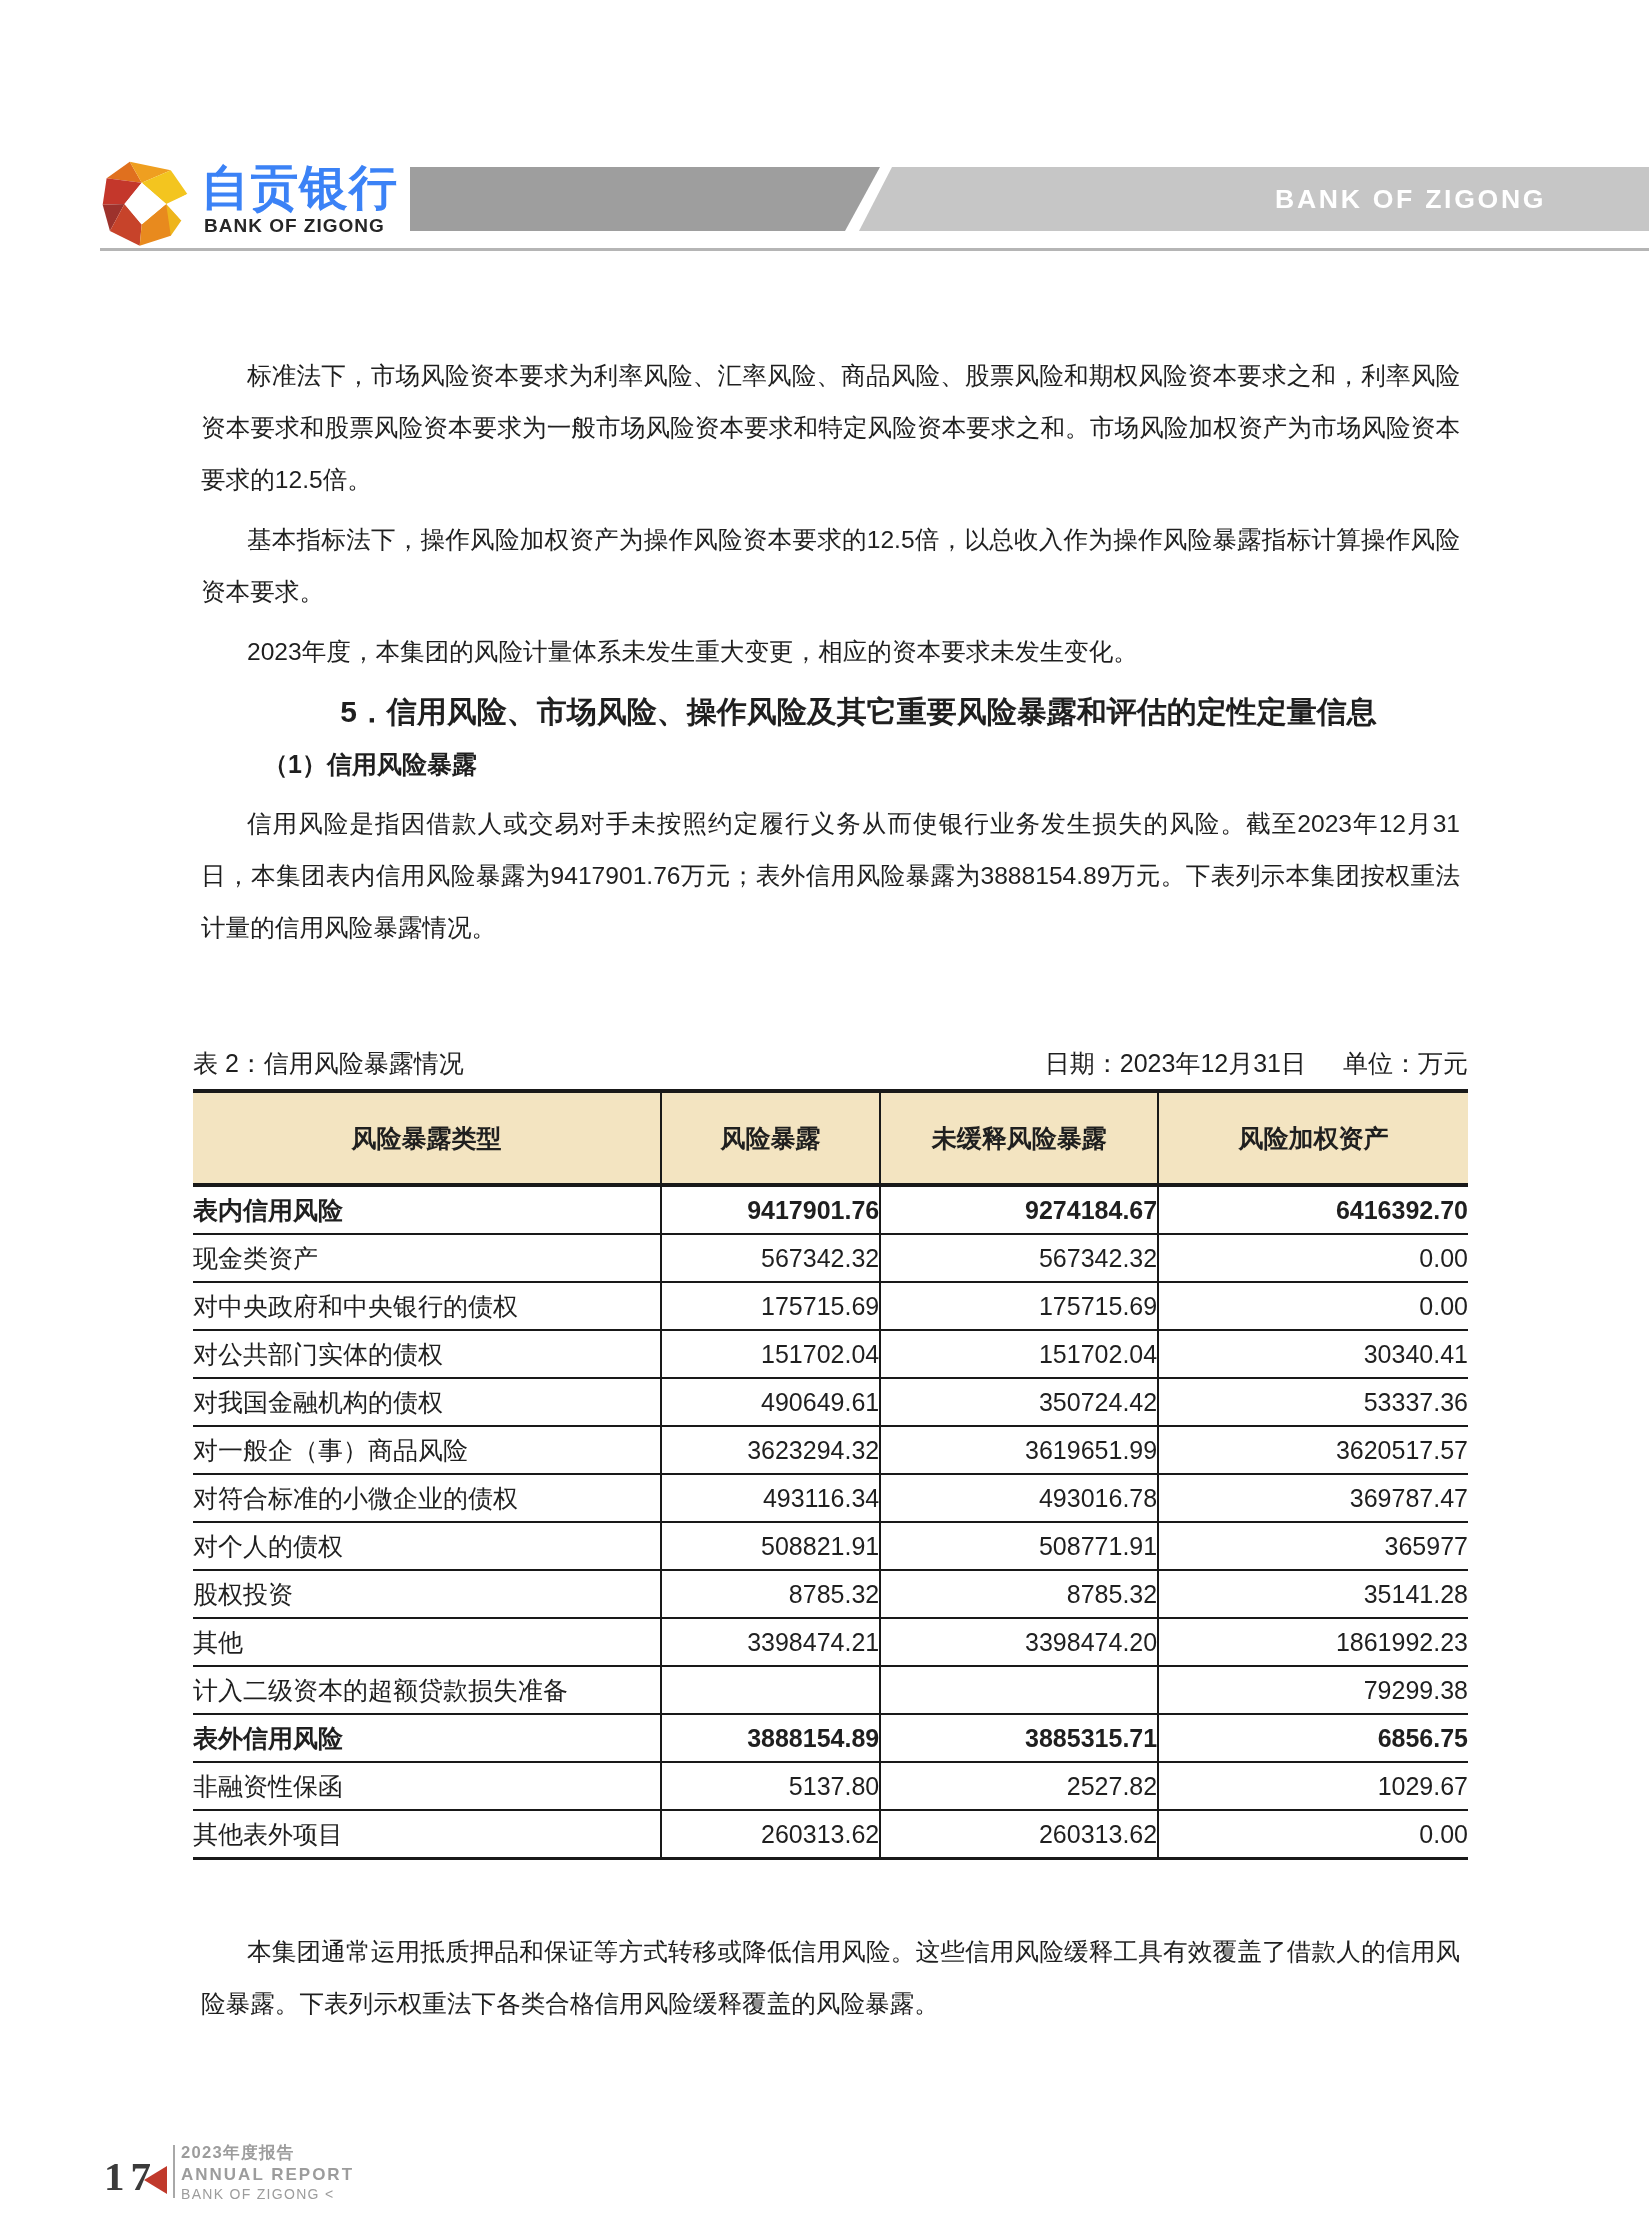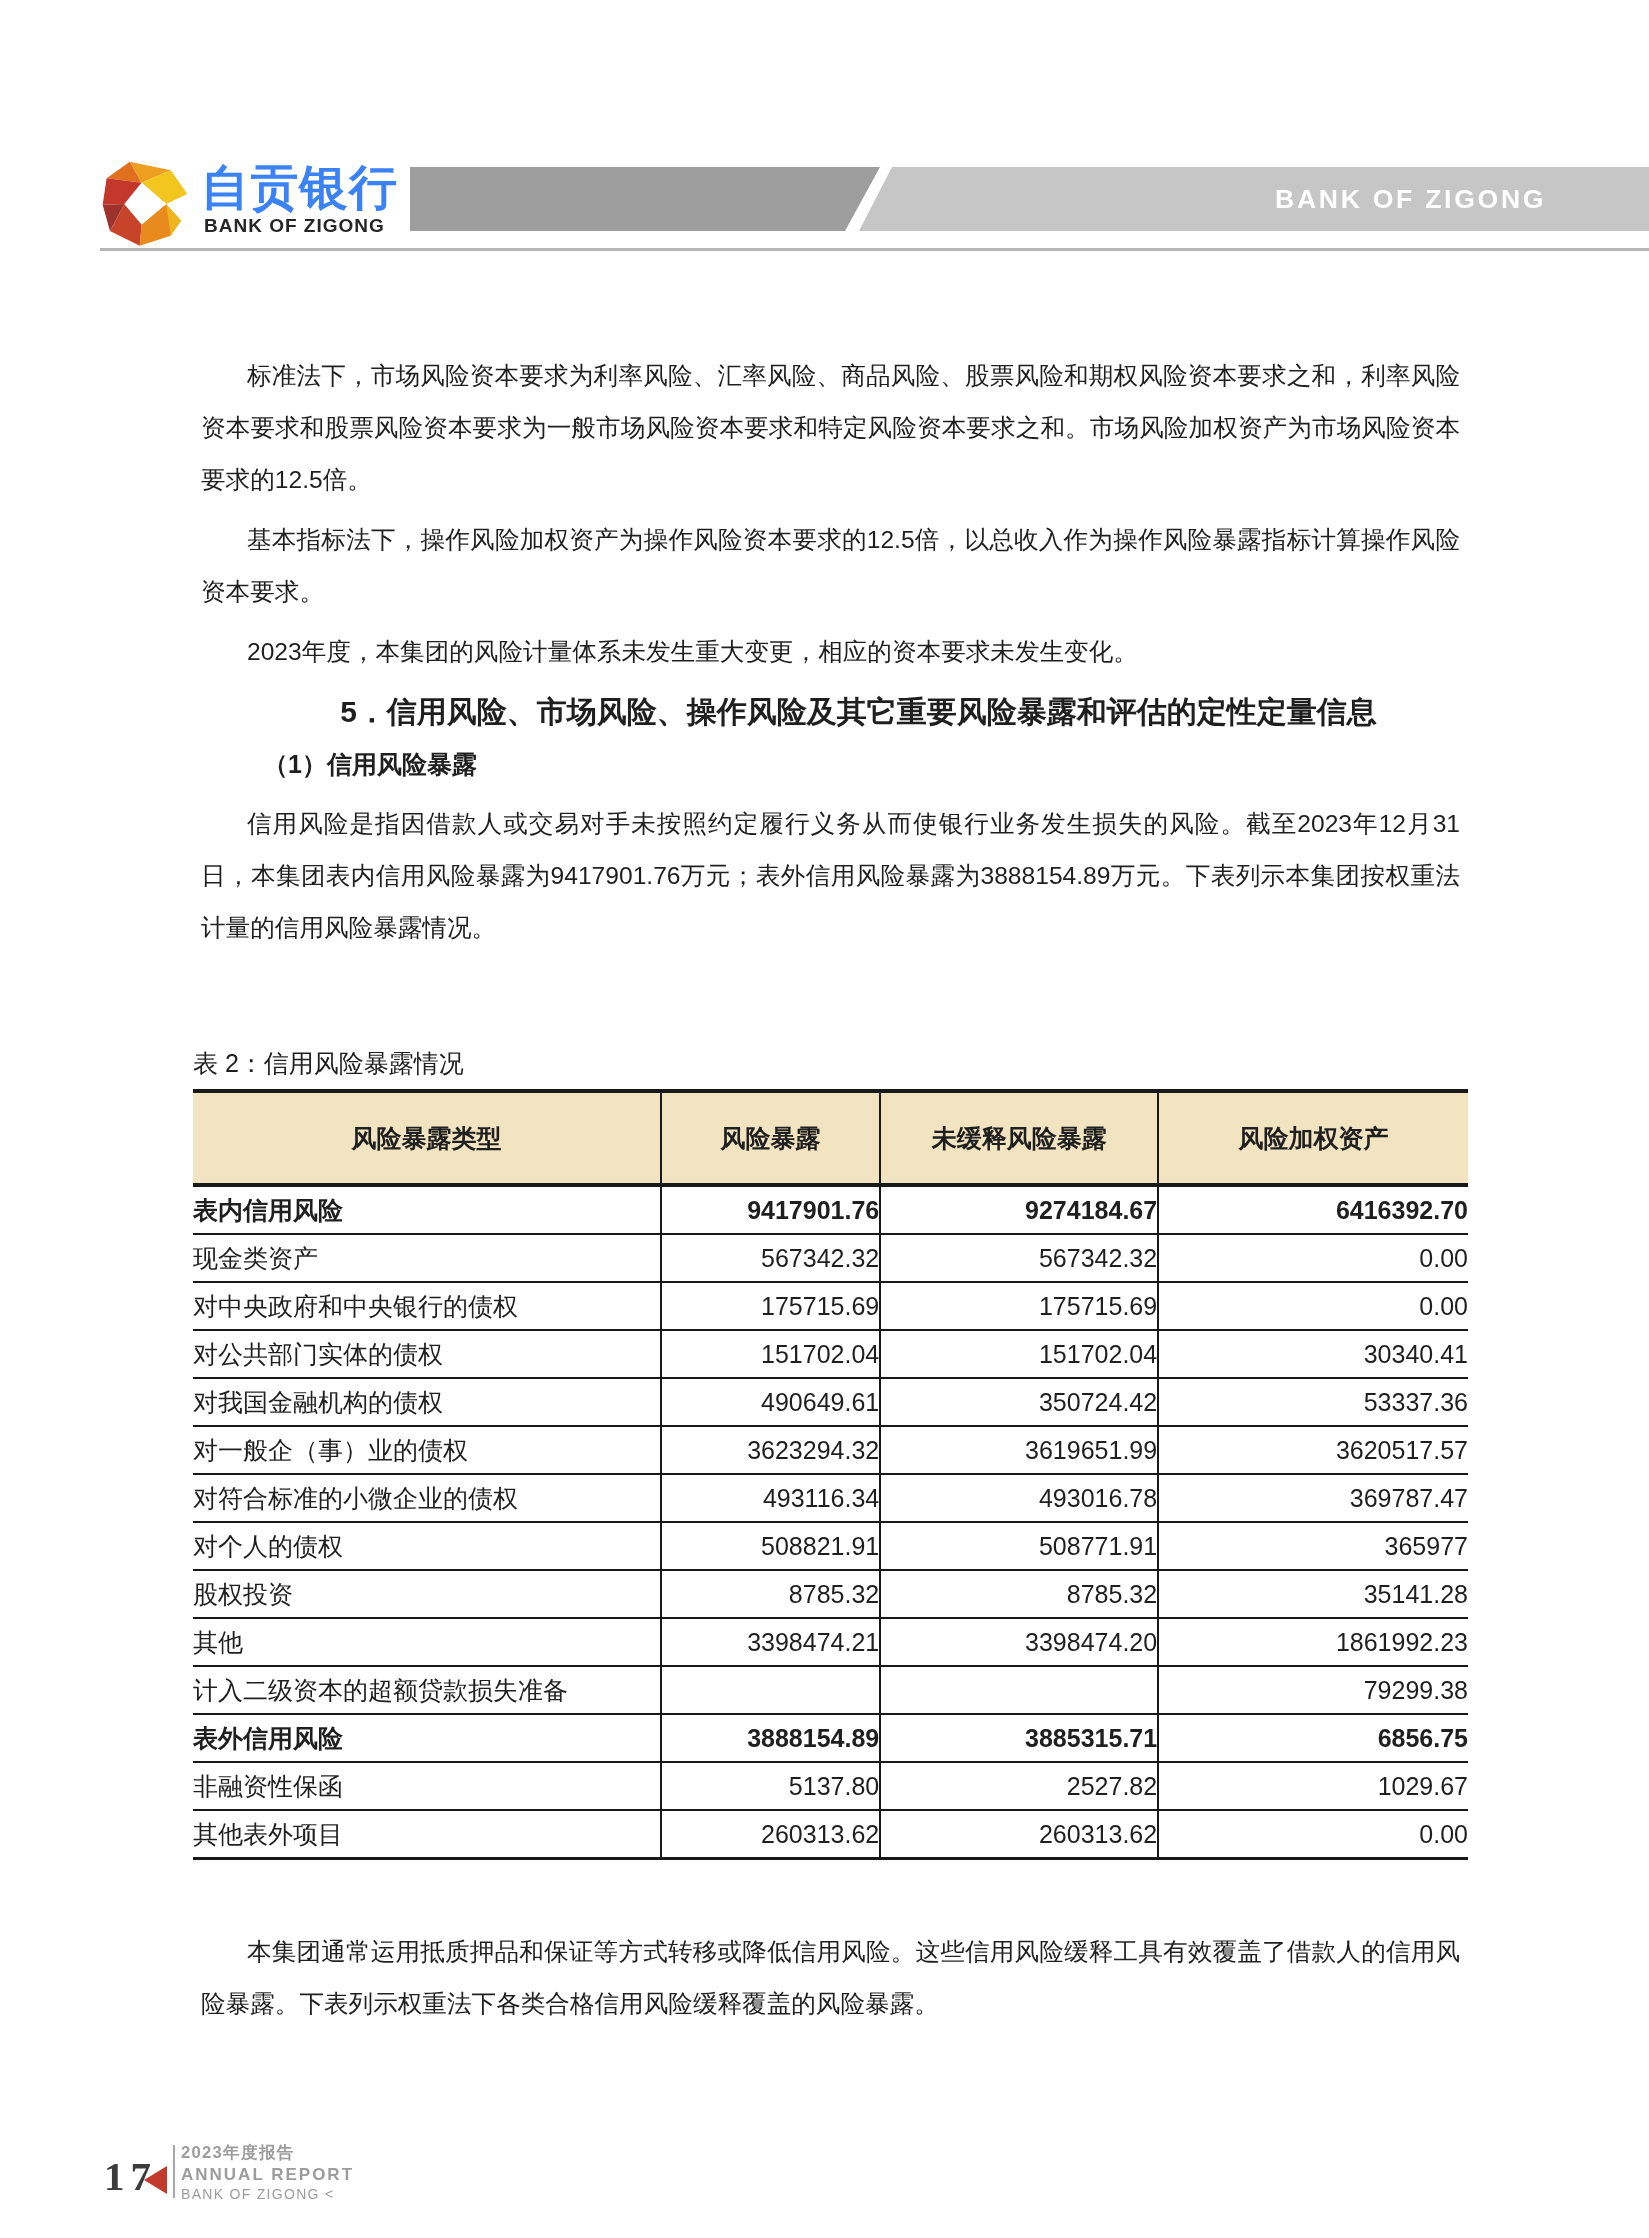--- a/index.html
+++ b/index.html
@@ -111,20 +111,24 @@
   <div class="main">
     <p class="para">标准法下，市场风险资本要求为利率风险、汇率风险、商品风险、股票风险和期权风险资本要求之和，利率风险资本要求和股票风险资本要求为一般市场风险资本要求和特定风险资本要求之和。市场风险加权资产为市场风险资本要求的12.5倍。</p>
     <p class="para">基本指标法下，操作风险加权资产为操作风险资本要求的12.5倍，以总收入作为操作风险暴露指标计算操作风险资本要求。</p>
     <p class="para">2023年度，本集团的风险计量体系未发生重大变更，相应的资本要求未发生变化。</p>
     <p class="heading-5">5．信用风险、市场风险、操作风险及其它重要风险暴露和评估的定性定量信息</p>
     <p class="heading-5-1">（1）信用风险暴露</p>
     <p class="para">信用风险是指因借款人或交易对手未按照约定履行义务从而使银行业务发生损失的风险。截至2023年12月31日，本集团表内信用风险暴露为9417901.76万元；表外信用风险暴露为3888154.89万元。下表列示本集团按权重法计量的信用风险暴露情况。</p>
 
     <div class="caption-row">
       <span>表 2：信用风险暴露情况</span>
+      <span class="caption-right">
+        <span>日期：2023年12月31日</span>
+        <span>单位：万元</span>
+      </span>
     </div>
 
     <table class="risk">
       <colgroup>
         <col style="width:36.7%">
           <col style="width:17.2%">
           <col style="width:21.8%">
           <col style="width:24.3%">
       </colgroup>
       <thead>
@@ -160,21 +164,21 @@
             <td class="c-num v-sep">151702.04</td>
             <td class="c-num">30340.41</td>
           </tr>
           <tr>
             <td class="c-label v-sep">对我国金融机构的债权</td>
             <td class="c-num v-sep">490649.61</td>
             <td class="c-num v-sep">350724.42</td>
             <td class="c-num">53337.36</td>
           </tr>
           <tr>
-            <td class="c-label v-sep">对一般企（事）业的债权</td>
+            <td class="c-label v-sep">对一般企（事）商品风险</td>
             <td class="c-num v-sep">3623294.32</td>
             <td class="c-num v-sep">3619651.99</td>
             <td class="c-num">3620517.57</td>
           </tr>
           <tr>
             <td class="c-label v-sep">对符合标准的小微企业的债权</td>
             <td class="c-num v-sep">493116.34</td>
             <td class="c-num v-sep">493016.78</td>
             <td class="c-num">369787.47</td>
           </tr>

